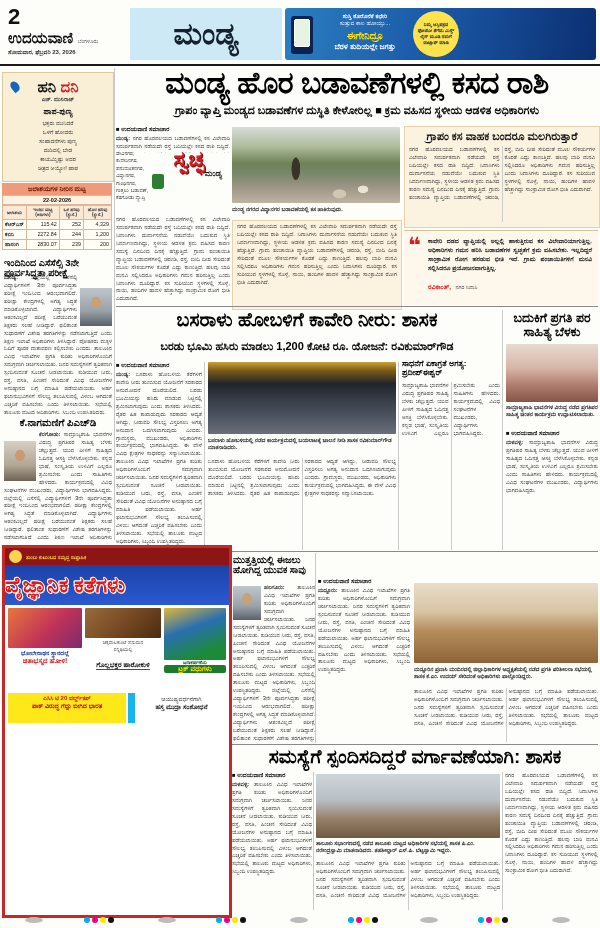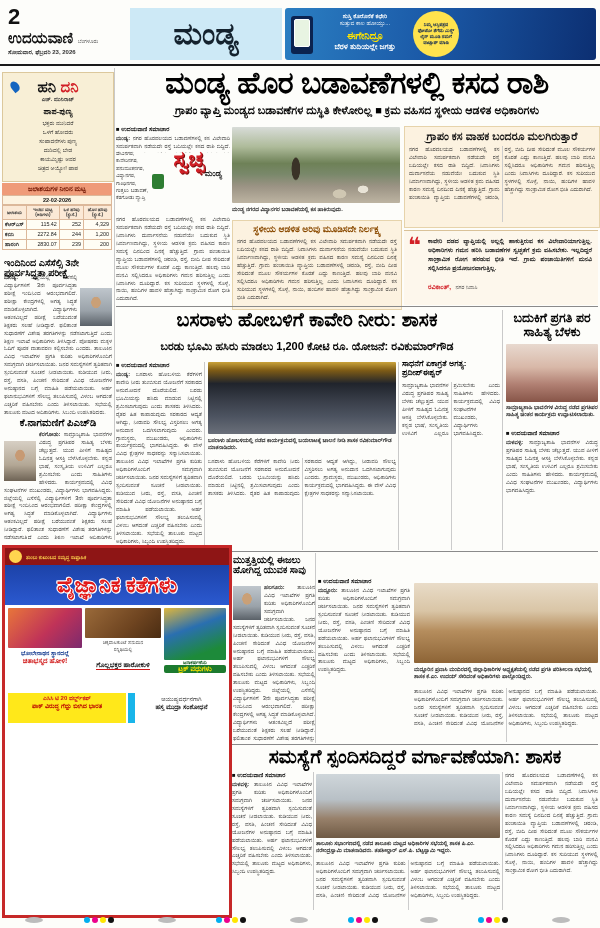--- a/index.html
+++ b/index.html
@@ -50,21 +50,21 @@
   .wtab td:first-child{text-align:left;font-weight:bold}
   
   .tar{border:3px solid #c62828;background:#fff;overflow:hidden}
   .tar-strip{background:#8e1515;color:#ffd54f;font-size:5px;font-weight:bold;display:flex;align-items:center;gap:4px;padding:2px 4px;line-height:1.2}
   .tar-art{position:relative;background:linear-gradient(160deg,#3b1c4e 0%,#6e1f44 35%,#a22c34 70%,#5f2f73 100%)}
   .tar-logo{font-size:46px;font-weight:800;color:#f4c400;text-align:center;line-height:1.05;
             text-shadow:2px 2px 0 #6b1010,-1px -1px 0 #fff3c0;letter-spacing:2px}
   .tar-badge{position:absolute;background:#7b2fa0;border:2px solid #fff;border-radius:50%/50%;
              color:#fff;font-weight:bold;font-size:10px;display:flex;align-items:center;justify-content:center;font-style:italic}
   .tar-red{background:#d01818;color:#ffe400;font-weight:bold;font-size:10.5px;text-align:center;padding:2px 0}
-  .tar-blue{background:linear-gradient(#1c42a8,#2b59d0);display:flex;align-items:center;justify-content:center}
+  .tar-blue{background:linear-gradient(#1c42a8,#2b59d0);display:flex;align-items:center;}
   .tar-big{font-size:21px;font-weight:800;color:#e11919;
            text-shadow:1px 0 #fff,-1px 0 #fff,0 1px #fff,0 -1px #fff,1px 1px #fff,-1px -1px #fff}
   .thumb{border-radius:1px}
   
   .reg-oval{position:absolute;width:18px;height:6px;border-radius:50%;background:#bcbcbc}
   .reg-dot{position:absolute;width:6px;height:6px;border-radius:50%}
 </style>
 </head>
 <body>
 
@@ -187,21 +187,20 @@
     <div style="font-size:8px;font-weight:bold;color:#222;text-align:right;padding-right:6px">ಮಂಡ್ಯ</div>
   </div>
   <div class="abs bt" style="left:116px;top:216px;width:114px;height:92px">
     <span>ನಗರ ಹೊರವಲಯದ ಬಡಾವಣೆಗಳಲ್ಲಿ ಕಸ ವಿಲೇವಾರಿ ಸಮರ್ಪಕವಾಗಿ ನಡೆಯದೇ ರಸ್ತೆ ಬದಿಯಲ್ಲೇ ಕಸದ ರಾಶಿ ಬಿದ್ದಿದೆ. ನಿವಾಸಿಗಳು ದುರ್ವಾಸನೆಯ ನಡುವೆಯೇ ಬದುಕುವ ಸ್ಥಿತಿ ನಿರ್ಮಾಣವಾಗಿದ್ದು, ಸ್ಥಳೀಯ ಆಡಳಿತ ಕ್ರಮ ವಹಿಸದ ಕಾರಣ ಸಮಸ್ಯೆ ದಿನದಿಂದ ದಿನಕ್ಕೆ ಹೆಚ್ಚುತ್ತಿದೆ. ಗ್ರಾಮ ಪಂಚಾಯಿತಿ ವ್ಯಾಪ್ತಿಯ ಬಡಾವಣೆಗಳಲ್ಲಿ ಚರಂಡಿ, ರಸ್ತೆ, ಬೀದಿ ದೀಪ ಸೇರಿದಂತೆ ಮೂಲ ಸೌಕರ್ಯಗಳ ಕೊರತೆ ಎದ್ದು ಕಾಣುತ್ತಿದೆ. ಹಲವು ಬಾರಿ ಮನವಿ ಸಲ್ಲಿಸಿದರೂ ಅಧಿಕಾರಿಗಳು ಗಮನ ಹರಿಸುತ್ತಿಲ್ಲ ಎಂದು ನಿವಾಸಿಗಳು ದೂರಿದ್ದಾರೆ. ಕಸ ಸುರಿಯುವ ಸ್ಥಳಗಳಲ್ಲಿ ಸೊಳ್ಳೆ, ನಾಯಿ, ಹಂದಿಗಳ ಹಾವಳಿ ಹೆಚ್ಚಾಗಿದ್ದು ಸಾಂಕ್ರಾಮಿಕ ರೋಗ ಭೀತಿ ಎದುರಾಗಿದೆ.</span>
   </div>
 
   <div class="ph ph-garbage" style="left:232px;top:127px;width:168px;height:76px"></div>
   <div class="abs cap" style="left:232px;top:206px;width:168px">ಮಂಡ್ಯ ನಗರದ ವಿದ್ಯಾನಗರ ಬಡಾವಣೆಯಲ್ಲಿ ಕಸ ಹಾಕಿರುವುದು.</div>
 
   <div class="abs cream-box" style="left:232px;top:220px;width:168px;height:88px;padding:0">
-    <div style="font-size:9px;font-weight:bold;color:#8a4a00;text-align:center;padding:3px 2px 1px">ಸ್ಥಳೀಯ ಆಡಳಿತ ಅರಿವು ಮೂಡಿಸದೇ ನಿರ್ಲಕ್ಷ್ಯ</div>
     <div class="bt" style="margin:2px 4px;height:62px">ನಗರ ಹೊರವಲಯದ ಬಡಾವಣೆಗಳಲ್ಲಿ ಕಸ ವಿಲೇವಾರಿ ಸಮರ್ಪಕವಾಗಿ ನಡೆಯದೇ ರಸ್ತೆ ಬದಿಯಲ್ಲೇ ಕಸದ ರಾಶಿ ಬಿದ್ದಿದೆ. ನಿವಾಸಿಗಳು ದುರ್ವಾಸನೆಯ ನಡುವೆಯೇ ಬದುಕುವ ಸ್ಥಿತಿ ನಿರ್ಮಾಣವಾಗಿದ್ದು, ಸ್ಥಳೀಯ ಆಡಳಿತ ಕ್ರಮ ವಹಿಸದ ಕಾರಣ ಸಮಸ್ಯೆ ದಿನದಿಂದ ದಿನಕ್ಕೆ ಹೆಚ್ಚುತ್ತಿದೆ. ಗ್ರಾಮ ಪಂಚಾಯಿತಿ ವ್ಯಾಪ್ತಿಯ ಬಡಾವಣೆಗಳಲ್ಲಿ ಚರಂಡಿ, ರಸ್ತೆ, ಬೀದಿ ದೀಪ ಸೇರಿದಂತೆ ಮೂಲ ಸೌಕರ್ಯಗಳ ಕೊರತೆ ಎದ್ದು ಕಾಣುತ್ತಿದೆ. ಹಲವು ಬಾರಿ ಮನವಿ ಸಲ್ಲಿಸಿದರೂ ಅಧಿಕಾರಿಗಳು ಗಮನ ಹರಿಸುತ್ತಿಲ್ಲ ಎಂದು ನಿವಾಸಿಗಳು ದೂರಿದ್ದಾರೆ. ಕಸ ಸುರಿಯುವ ಸ್ಥಳಗಳಲ್ಲಿ ಸೊಳ್ಳೆ, ನಾಯಿ, ಹಂದಿಗಳ ಹಾವಳಿ ಹೆಚ್ಚಾಗಿದ್ದು ಸಾಂಕ್ರಾಮಿಕ ರೋಗ ಭೀತಿ ಎದುರಾಗಿದೆ.</div>
   </div>
 
   <div class="abs cream-box" style="left:404px;top:126px;width:194px;height:100px">
     <div style="font-size:11px;font-weight:bold;text-align:center;padding:3px 2px 2px">ಗ್ರಾಪಂ ಕಸ ವಾಹಕ ಬಂದರೂ ಮಲಗಿರುತ್ತಾರೆ</div>
     <div class="bt bt2" style="margin:1px 4px;height:76px">ನಗರ ಹೊರವಲಯದ ಬಡಾವಣೆಗಳಲ್ಲಿ ಕಸ ವಿಲೇವಾರಿ ಸಮರ್ಪಕವಾಗಿ ನಡೆಯದೇ ರಸ್ತೆ ಬದಿಯಲ್ಲೇ ಕಸದ ರಾಶಿ ಬಿದ್ದಿದೆ. ನಿವಾಸಿಗಳು ದುರ್ವಾಸನೆಯ ನಡುವೆಯೇ ಬದುಕುವ ಸ್ಥಿತಿ ನಿರ್ಮಾಣವಾಗಿದ್ದು, ಸ್ಥಳೀಯ ಆಡಳಿತ ಕ್ರಮ ವಹಿಸದ ಕಾರಣ ಸಮಸ್ಯೆ ದಿನದಿಂದ ದಿನಕ್ಕೆ ಹೆಚ್ಚುತ್ತಿದೆ. ಗ್ರಾಮ ಪಂಚಾಯಿತಿ ವ್ಯಾಪ್ತಿಯ ಬಡಾವಣೆಗಳಲ್ಲಿ ಚರಂಡಿ, ರಸ್ತೆ, ಬೀದಿ ದೀಪ ಸೇರಿದಂತೆ ಮೂಲ ಸೌಕರ್ಯಗಳ ಕೊರತೆ ಎದ್ದು ಕಾಣುತ್ತಿದೆ. ಹಲವು ಬಾರಿ ಮನವಿ ಸಲ್ಲಿಸಿದರೂ ಅಧಿಕಾರಿಗಳು ಗಮನ ಹರಿಸುತ್ತಿಲ್ಲ ಎಂದು ನಿವಾಸಿಗಳು ದೂರಿದ್ದಾರೆ. ಕಸ ಸುರಿಯುವ ಸ್ಥಳಗಳಲ್ಲಿ ಸೊಳ್ಳೆ, ನಾಯಿ, ಹಂದಿಗಳ ಹಾವಳಿ ಹೆಚ್ಚಾಗಿದ್ದು ಸಾಂಕ್ರಾಮಿಕ ರೋಗ ಭೀತಿ ಎದುರಾಗಿದೆ.</div>
   </div>
 
   <div class="abs" style="left:404px;top:230px;width:194px;height:74px;background:#fdf7ec;border-top:1px solid #d9c198">
     <span class="quote-mark abs" style="left:4px;top:4px">❝</span>

